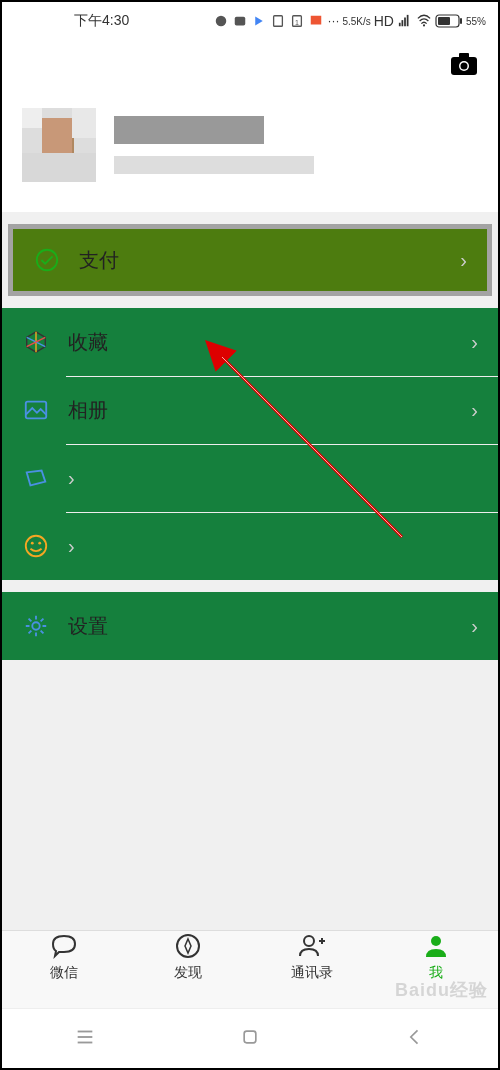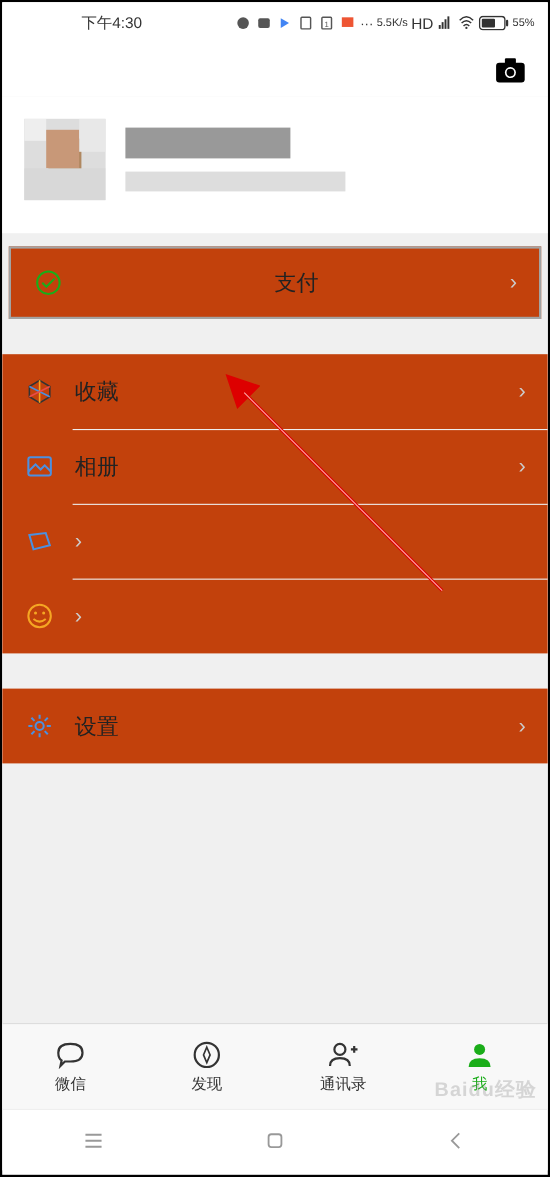--- a/index.html
+++ b/index.html
@@ -59,63 +59,62 @@
 }
 .avatar::before { width: 30px; height: 40px; background: #b08860; left: 22px; top: 18px; }
 .pixelate {
   filter: blur(0px);
   image-rendering: pixelated;
 }
 .pix-block { position: absolute; background: #ccc; }
 .profile-text { flex: 1; }
 .name-bar { width: 150px; height: 28px; background: #999; margin-bottom: 12px; }
 .sub-bar { width: 200px; height: 18px; background: #ddd; }
-.section { background: #c2410c; margin-bottom: 12px; margin-top: 20px; }
+.section { background: #15803d; margin-bottom: 12px; }
 .row {
   display: flex;
   align-items: center;
   height: 68px;
   padding: 0 20px;
   position: relative;
 }
 .row + .row::before {
   content: "";
   position: absolute;
   left: 64px; right: 0; top: 0;
   height: 1px;
   background: #eee;
 }
 .row-icon { width: 28px; height: 28px; margin-right: 18px; display: flex; align-items: center; justify-content: center; }
 .row-label { font-size: 20px; color: #222; flex: 1; }
 .chevron { color: #ccc; font-size: 20px; }
 .highlight-box {
-  border: 2px solid #a3a3a3;
+  border: 5px solid #a3a3a3;
   margin: 0 6px 12px 6px;
-  background: #c2410c;
-  text-align: center;
+  background: #4d7c0f;
 }
 .highlight-box .row { height: 62px; }
 .arrow-overlay {
   position: absolute;
   pointer-events: none;
   z-index: 50;
 }
 .tabbar {
   background: #f8f8f8;
   border-top: 1px solid #ddd;
   height: 78px;
   display: flex;
   margin-top: auto;
 }
 .tab {
   flex: 1;
   display: flex;
   flex-direction: column;
   align-items: center;
-  justify-content: center;
+  justify-content: flex-start;
   gap: 3px;
   color: #333;
   font-size: 14px;
 }
 .tab.active { color: #1aad19; }
 .tab-icon { width: 30px; height: 30px; display: flex; align-items: center; justify-content: center; }
 .navbar {
   height: 56px;
   background: #fff;
   display: flex;

